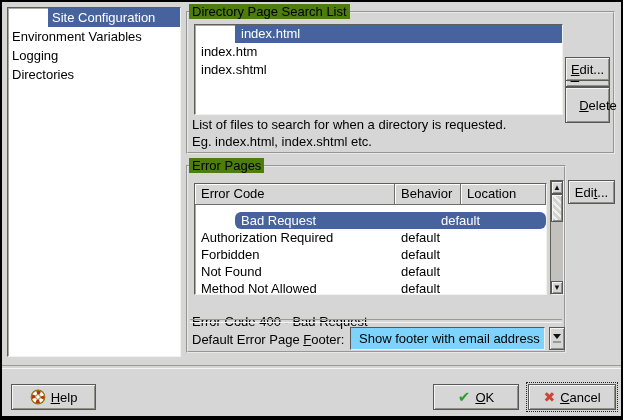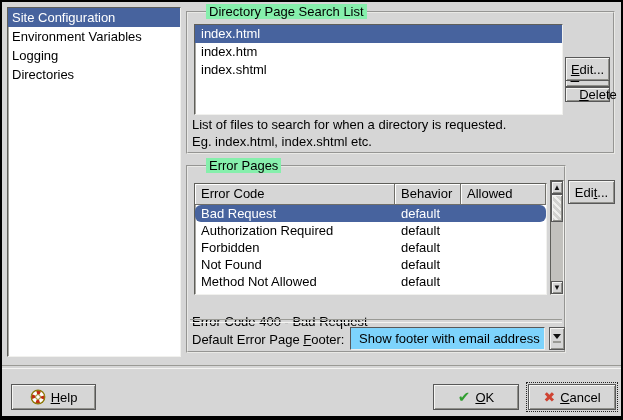--- a/index.html
+++ b/index.html
@@ -16,44 +16,44 @@
   .abs{position:absolute;}
   
   .sunken{
     background:#fff;
     border:1px solid;
     border-color:#5f5f5a #f1f1ee #f1f1ee #5f5f5a;
     box-shadow:inset 1px 1px 0 #a9a8a3;
   }
   .lrow{height:18px;line-height:18px;padding-left:6px;white-space:nowrap;overflow:hidden;}
   .srow{height:19px;line-height:19px;padding-left:4px;white-space:nowrap;overflow:hidden;}
-  .sel{background:#47639e;color:#fff;}
+  .sel{background:#47639e;color:#fff;margin-left:40px;}
   
   .btn{
     box-sizing:border-box;
     background:#d6d6d6;
     border:1px solid #585858;
     box-shadow:inset 1px 1px 0 #f5f5f3, inset -1px -1px 0 #8f8f8a;
     font-family:inherit;font-size:13px;color:#000;
     display:flex;align-items:center;justify-content:center;
     padding:0;cursor:default;
   }
   .mn{text-decoration:underline;}
   
   .frame{
     box-sizing:border-box;
     border:2px groove #e9e9e6;
   }
   .frame-title{
-    position:absolute;top:-9px;left:18px;
-    background:#86efac;padding:0 3px;line-height:15px;
+    position:absolute;top:-9px;left:1px;
+    background:#4d7c0f;padding:0 3px;line-height:15px;
   }
   .desc{line-height:17px;}
   
-  .thead{display:flex;height:21px;}
+  .thead{display:flex;height:28px;}
   .th{
     box-sizing:border-box;height:21px;line-height:20px;padding-left:6px;
     background:#d6d6d6;
     border-right:1px solid #6f6e69;border-bottom:1px solid #6f6e69;
     box-shadow:inset 1px 1px 0 #fff;
     white-space:nowrap;overflow:hidden;
   }
   .trow{display:flex;height:17px;line-height:17px;border-radius:6px;}
   .td{box-sizing:border-box;padding-left:6px;white-space:nowrap;overflow:hidden;}
   .col0{width:200px;}.col1{width:66px;}.col2{flex:1;}
@@ -126,38 +126,38 @@
       <span>index.shtml</span>
     </div>
   </div>
 
   <button class="abs btn" style="left:563px;top:25px;width:45px;height:24px;margin-top:36px;">
     <span><span class="mn">A</span><span>dd...</span></span>
   </button>
   <button class="abs btn" style="left:563px;top:55px;width:45px;height:24px;">
     <span><span class="mn">E</span><span>dit...</span></span>
   </button>
-  <button class="abs btn" style="left:563px;top:85px;width:45px;height:15px;padding-left:21px;">
+  <button class="abs btn" style="left:563px;top:85px;width:45px;height:36px;padding-left:21px;">
     <span><span class="mn">D</span><span>elete</span></span>
   </button>
 
   <div class="abs desc" style="left:190px;top:114px;width:400px;">
     <div>List of files to search for when a directory is requested.</div>
     <div>Eg. index.html, index.shtml etc.</div>
   </div>
 
   <div class="abs frame" style="left:184px;top:163px;width:380px;height:188px;">
     <span class="frame-title">Error Pages</span>
   </div>
 
   <div class="abs sunken" style="left:192px;top:181px;width:351px;height:110px;background:#fff;">
     <div class="thead">
       <div class="th col0">Error Code</div>
       <div class="th col1">Behavior</div>
-      <div class="th col2">Allowed</div>
+      <div class="th col2">Location</div>
     </div>
     <div class="trow sel">
       <div class="td col0">Bad Request</div>
       <div class="td col1">default</div>
       <div class="td col2"></div>
     </div>
     <div class="trow">
       <div class="td col0">Authorization Required</div>
       <div class="td col1">default</div>
       <div class="td col2"></div>

